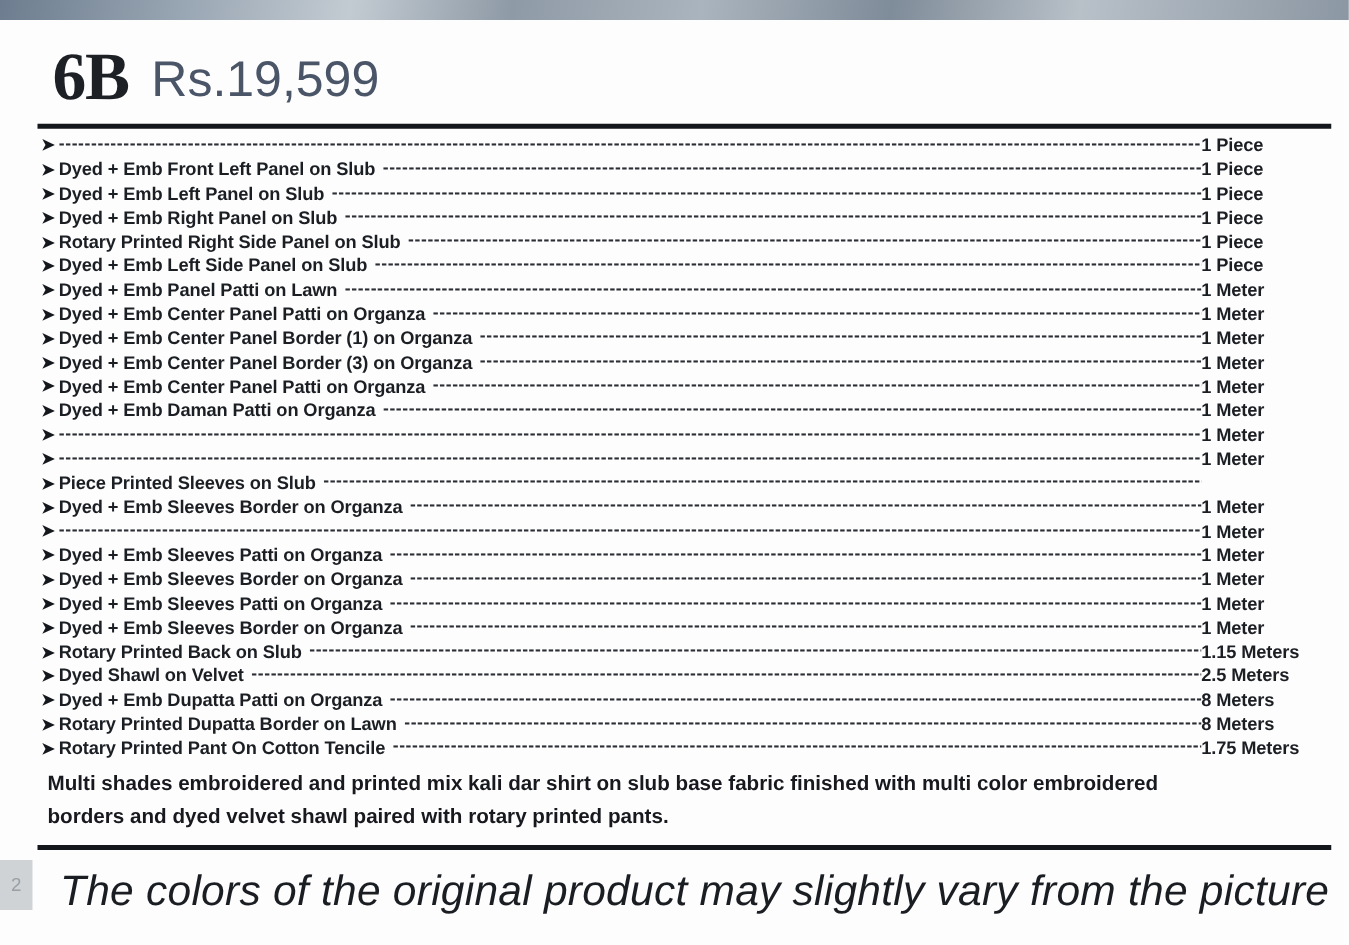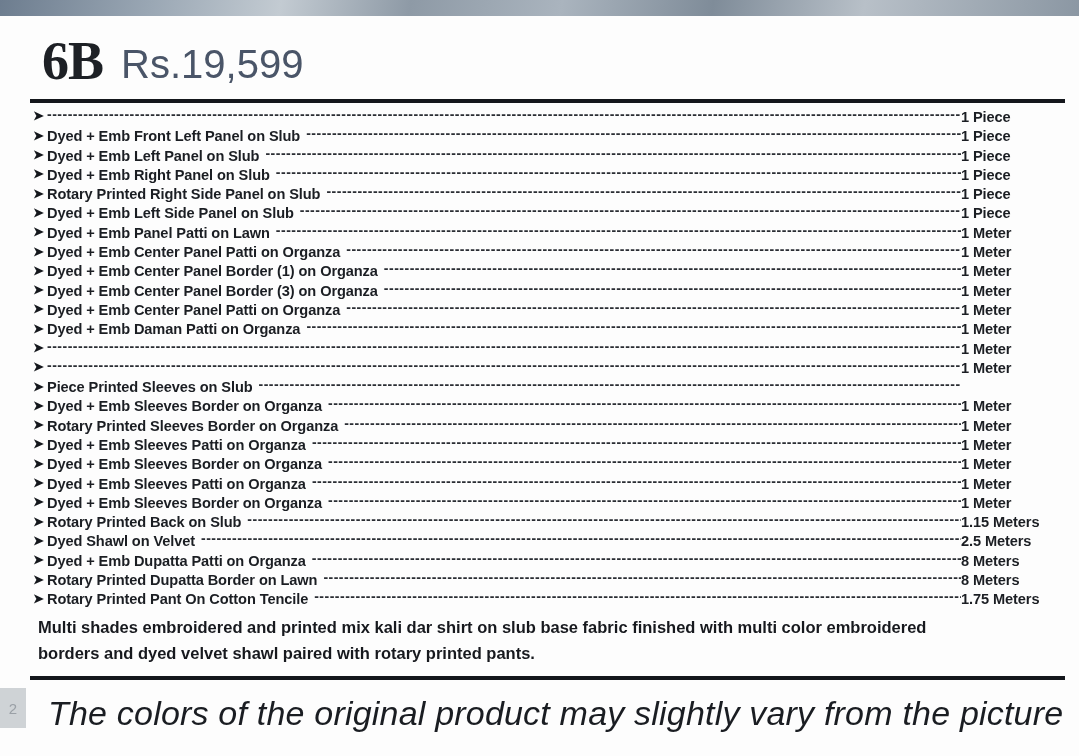--- a/index.html
+++ b/index.html
@@ -259,21 +259,20 @@
 
       <div class="item">
         <span class="bullet">➤</span>
         <span class="item-label">Dyed + Emb Sleeves Border on Organza</span>
         <span class="dots">---------------------------------------------------------------------------------------------------------------------------------------------------------------------------------</span>
         <span class="qty">1 Meter</span>
       </div>
 
       <div class="item">
         <span class="bullet">➤</span>
-        <span class="item-label">Rotary Printed Sleeves Border on Organza</span>
         <span class="dots">---------------------------------------------------------------------------------------------------------------------------------------------------------------------------------</span>
         <span class="qty">1 Meter</span>
       </div>
 
       <div class="item">
         <span class="bullet">➤</span>
         <span class="item-label">Dyed + Emb Sleeves Patti on Organza</span>
         <span class="dots">---------------------------------------------------------------------------------------------------------------------------------------------------------------------------------</span>
         <span class="qty">1 Meter</span>
       </div>

